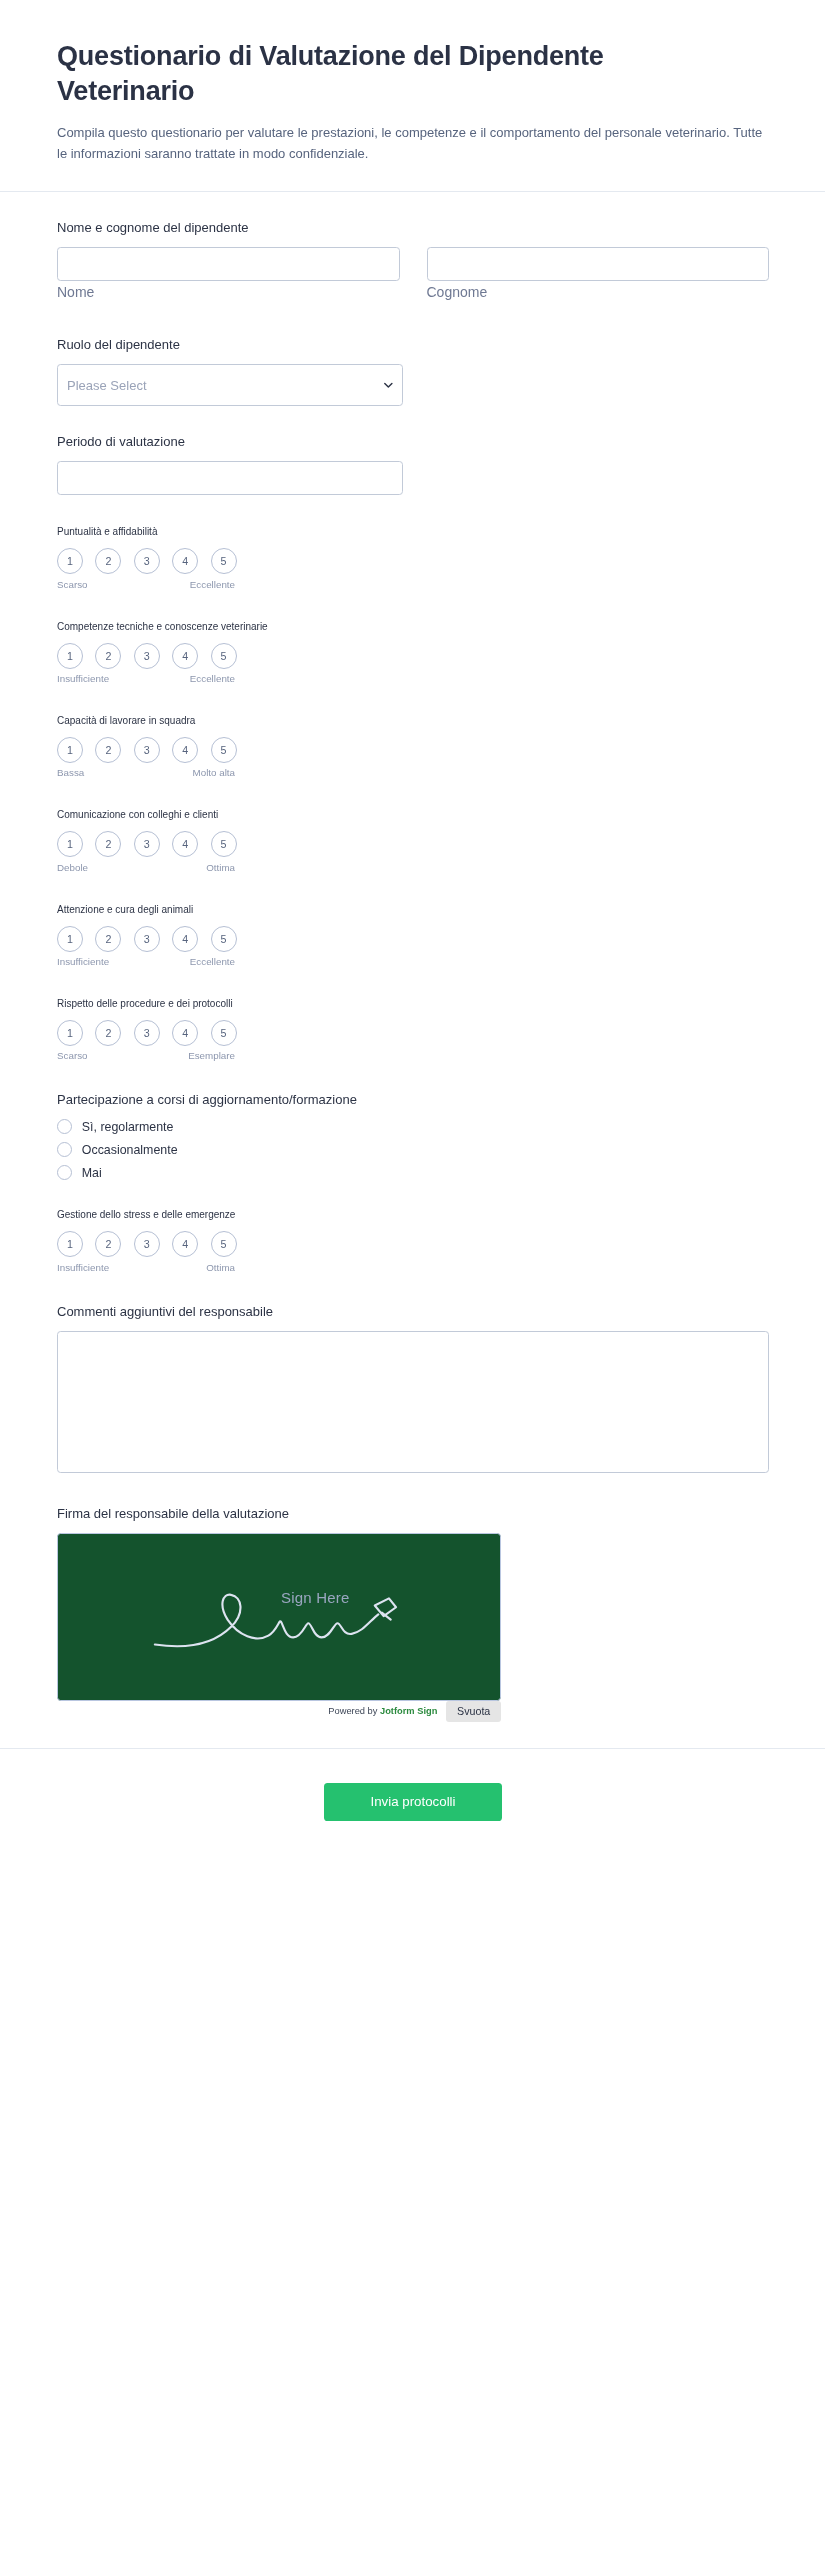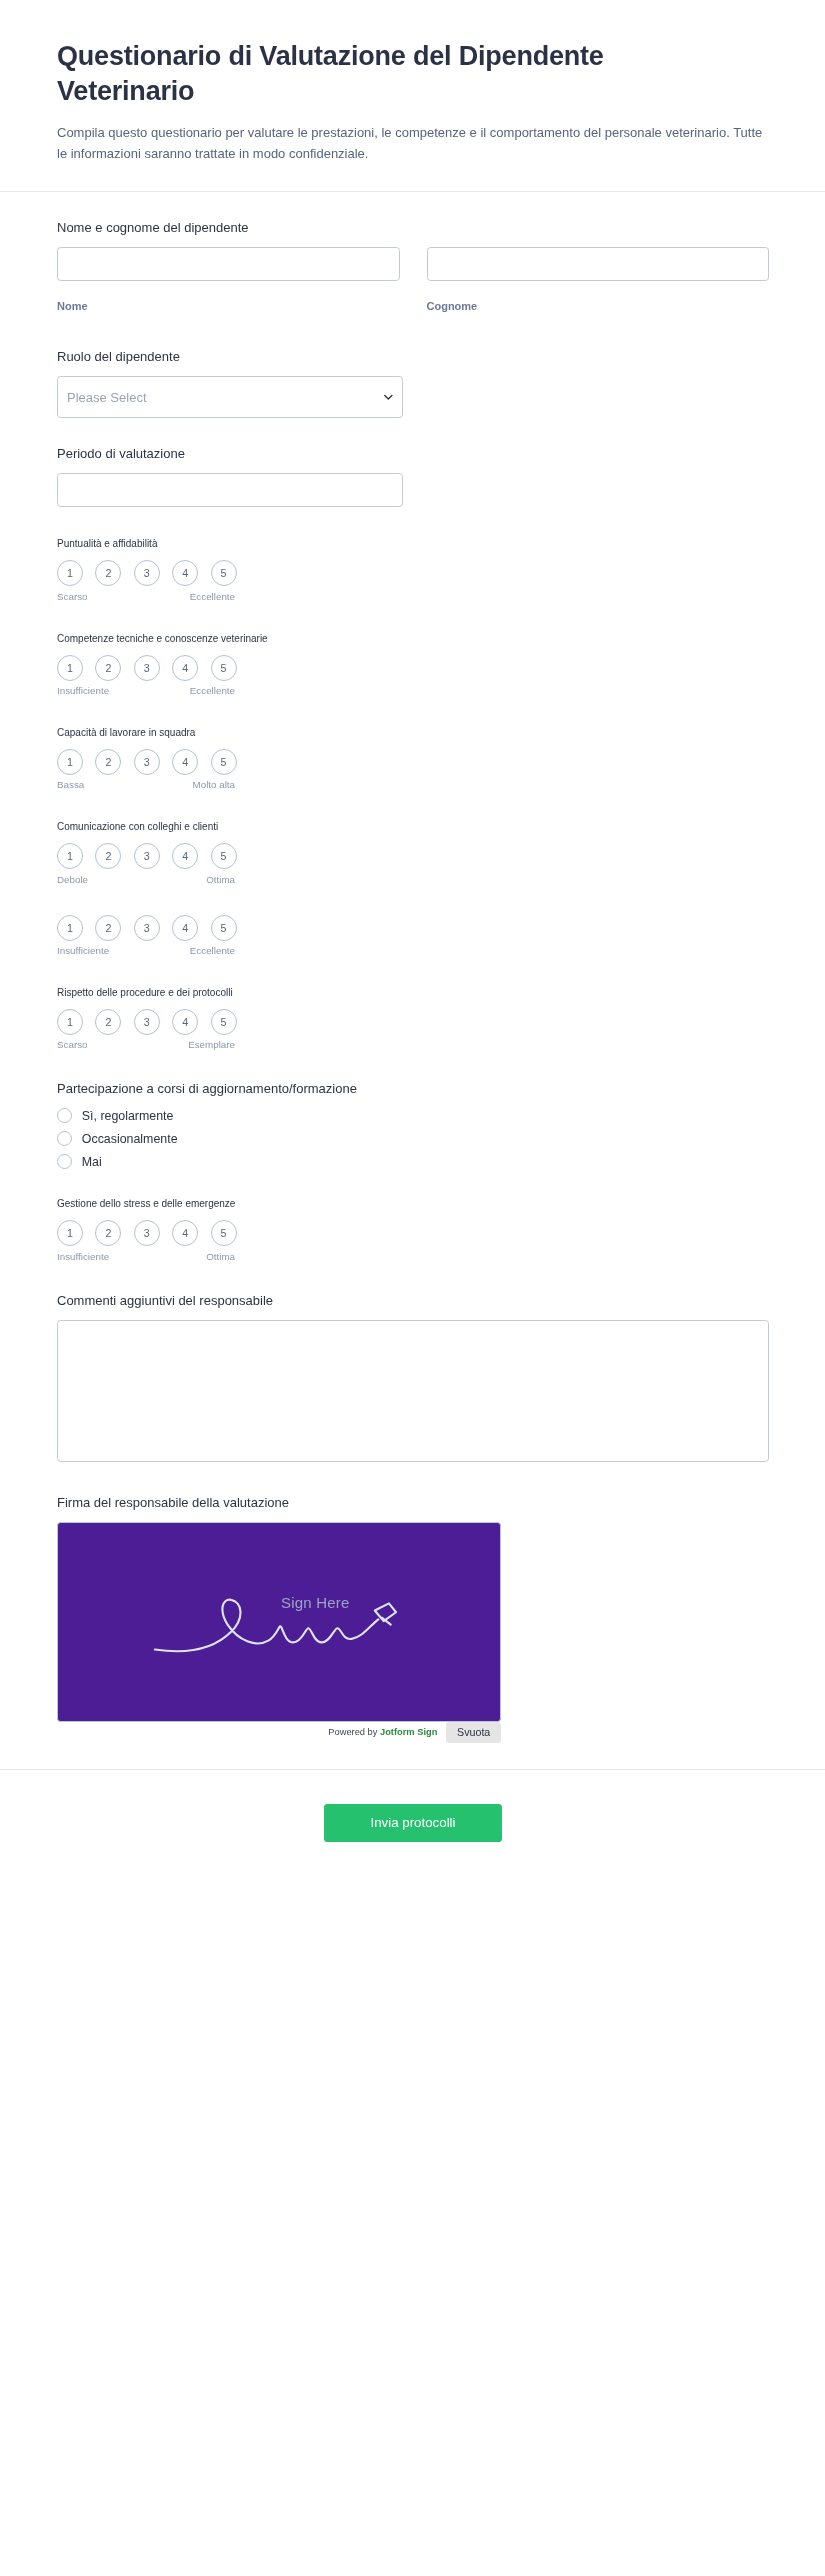--- a/index.html
+++ b/index.html
@@ -63,25 +63,25 @@
     border: 0.9px solid #c2cad8;
     border-radius: 3.6px;
     background: #ffffff;
     font-size: 12.4px;
     color: #2c3345;
     padding: 0 9px;
     font-family: "Liberation Sans", sans-serif;
     outline: none;
   }
   .sublabel {
-    font-size: 11px;
+    font-size: 14px;
     color: #6f7993;
-    margin-top: 19px;
+    margin-top: 3px;
     display: block;
-    font-weight: 700;
+    font-weight: 400;
   }
 
   .name-row {
     display: flex;
     gap: 27px;
   }
   .name-col { width: 346px; }
 
   .select-wrap {
     position: relative;
@@ -185,24 +185,24 @@
     padding: 7px 9px;
     font-family: "Liberation Sans", sans-serif;
     resize: none;
     outline: none;
   }
 
   
   .sig-field { margin-bottom: 9px; }
   .sig-pad {
     width: 444px;
-    height: 200px;
+    height: 168px;
     border: 0.9px solid #b9c6e0;
     border-radius: 3.6px;
-    background: #4c1d95;
+    background: #14532d;
     position: relative;
     overflow: hidden;
     cursor: crosshair;
     padding-left: 44px;
   }
   .sig-art {
     position: absolute;
     left: 50%;
     top: 50%;
     transform: translate(-50%, -50%);
@@ -365,20 +365,21 @@
         <div class="scale-circle">4</div>
         <div class="scale-circle">5</div>
       </div>
       <div class="scale-ends">
         <span>Debole</span>
         <span>Ottima</span>
       </div>
     </div>
 
     <div class="scale-block" style="margin-top:30px;">
+      <label class="scale-label">Attenzione e cura degli animali</label>
       <div class="scale-row">
         <div class="scale-circle">1</div>
         <div class="scale-circle">2</div>
         <div class="scale-circle">3</div>
         <div class="scale-circle">4</div>
         <div class="scale-circle">5</div>
       </div>
       <div class="scale-ends">
         <span>Insufficiente</span>
         <span>Eccellente</span>

